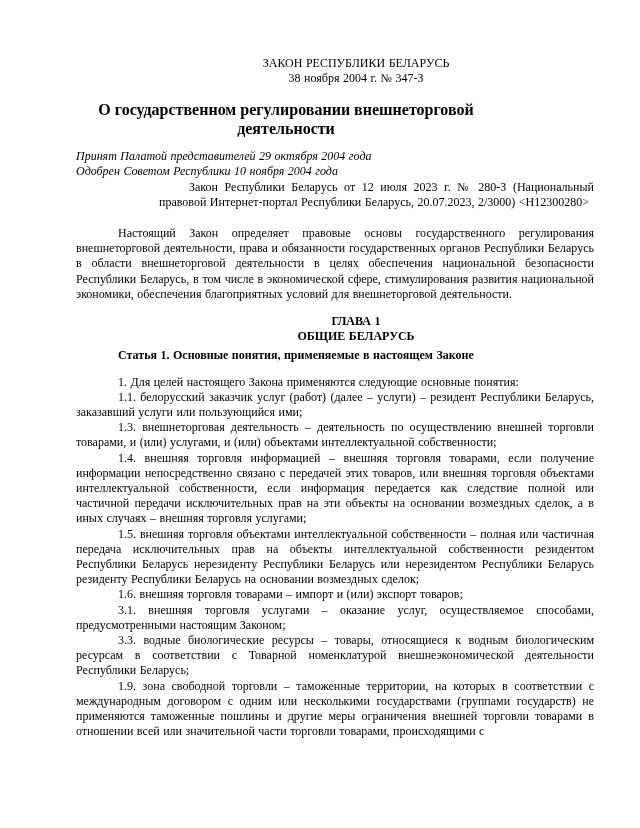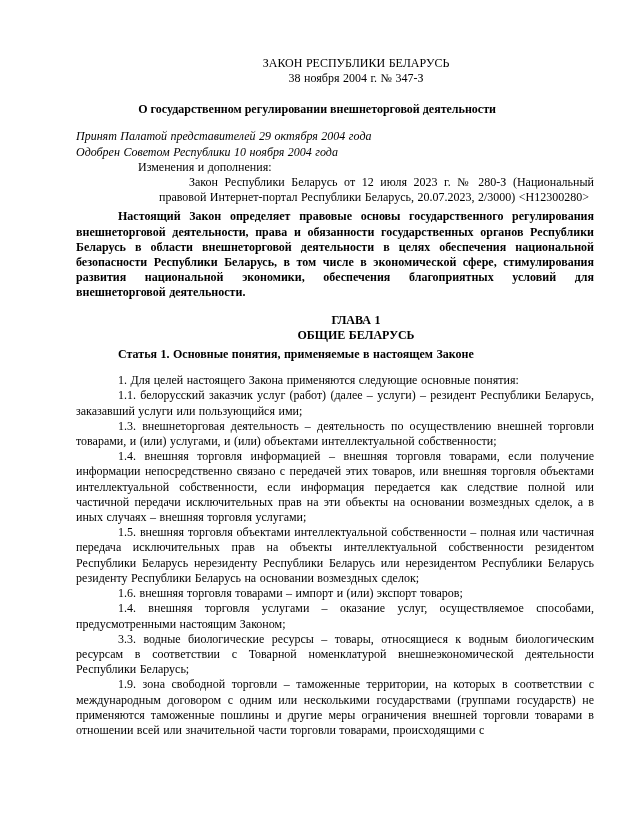--- a/index.html
+++ b/index.html
@@ -24,24 +24,24 @@
   }
   .doc-header {
     margin-left: 42px; 
     text-align: center;
     font-size: 12.5px;
     line-height: 15.2px;
   }
   .doc-title {
     margin-top: 14px;
     max-width: 420px;
-    font-size: 12px;
+    font-size: 16px;
     line-height: 19px;
     font-weight: bold;
-    text-align: right;
+    text-align: center;
   }
   .adoption-block {
     margin-top: 10px;
     font-size: 12px;
     line-height: 15.2px;
   }
   .adoption-line {
     font-style: italic;
   }
   .amendments-label {
@@ -58,22 +58,21 @@
   .body-text {
     font-size: 12px;
     line-height: 15.2px;
     word-spacing: 0.5px;
   }
   .para {
     text-align: justify;
     text-indent: 42px;
   }
   .preamble {
-    margin-top: 4px;
-    font-weight: bold;
+    margin-top: 16px;
   }
   .chapter-heading {
     margin-left: 42px;
     margin-top: 12px;
     text-align: center;
     font-weight: bold;
   }
   .article-heading {
     margin-top: 4px;
     margin-bottom: 11px;
@@ -90,39 +89,38 @@
   <div class="doc-header body-text">
     <p>ЗАКОН РЕСПУБЛИКИ БЕЛАРУСЬ</p>
     <p>38 ноября 2004 г. № 347-З</p>
   </div>
 
   <h1 class="doc-title">О государственном регулировании внешнеторговой деятельности</h1>
 
   <div class="adoption-block body-text">
     <p class="adoption-line">Принят Палатой представителей 29 октября 2004 года</p>
     <p class="adoption-line">Одобрен Советом Республики 10 ноября 2004 года</p>
-    <p class="amendments-label">Изменения и дополнения:</p>
     <p class="amendments-entry">Закон Республики Беларусь от 12 июля 2023 г. № 280-З (Национальный правовой Интернет-портал Республики Беларусь, 20.07.2023, 2/3000) &lt;H12300280&gt;</p>
   </div>
 
   <div class="body-text">
 
     <p class="para preamble">Настоящий Закон определяет правовые основы государственного регулирования внешнеторговой деятельности, права и обязанности государственных органов Республики Беларусь в области внешнеторговой деятельности в целях обеспечения национальной безопасности Республики Беларусь, в том числе в экономической сфере, стимулирования развития национальной экономики, обеспечения благоприятных условий для внешнеторговой деятельности.</p>
 
     <p class="chapter-heading">ГЛАВА 1</p>
     <p class="chapter-heading" style="margin-top:0;">ОБЩИЕ БЕЛАРУСЬ</p>
 
     <p class="article-heading">Статья 1. Основные понятия, применяемые в настоящем Законе</p>
 
     <p class="para">1. Для целей настоящего Закона применяются следующие основные понятия:</p>
 
     <p class="para">1.1. белорусский заказчик услуг (работ) (далее – услуги) – резидент Республики Беларусь, заказавший услуги или пользующийся ими;</p>
     <p class="para">1.3. внешнеторговая деятельность – деятельность по осуществлению внешней торговли товарами, и (или) услугами, и (или) объектами интеллектуальной собственности;</p>
     <p class="para">1.4. внешняя торговля информацией – внешняя торговля товарами, если получение информации непосредственно связано с передачей этих товаров, или внешняя торговля объектами интеллектуальной собственности, если информация передается как следствие полной или частичной передачи исключительных прав на эти объекты на основании возмездных сделок, а в иных случаях – внешняя торговля услугами;</p>
     <p class="para">1.5. внешняя торговля объектами интеллектуальной собственности – полная или частичная передача исключительных прав на объекты интеллектуальной собственности резидентом Республики Беларусь нерезиденту Республики Беларусь или нерезидентом Республики Беларусь резиденту Республики Беларусь на основании возмездных сделок;</p>
     <p class="para">1.6. внешняя торговля товарами – импорт и (или) экспорт товаров;</p>
-    <p class="para">1.4. внешняя торговля услугами – оказание услуг, осуществляемое способами, предусмотренными настоящим Законом;</p>
+    <p class="para">3.1. внешняя торговля услугами – оказание услуг, осуществляемое способами, предусмотренными настоящим Законом;</p>
     <p class="para">3.3. водные биологические ресурсы – товары, относящиеся к водным биологическим ресурсам в соответствии с Товарной номенклатурой внешнеэкономической деятельности Республики Беларусь;</p>
     <p class="para">1.9. зона свободной торговли – таможенные территории, на которых в соответствии с международным договором с одним или несколькими государствами (группами государств) не применяются таможенные пошлины и другие меры ограничения внешней торговли товарами в отношении всей или значительной части торговли товарами, происходящими с</p>
 
   </div>
 
 </div>
 
 </body></html>

